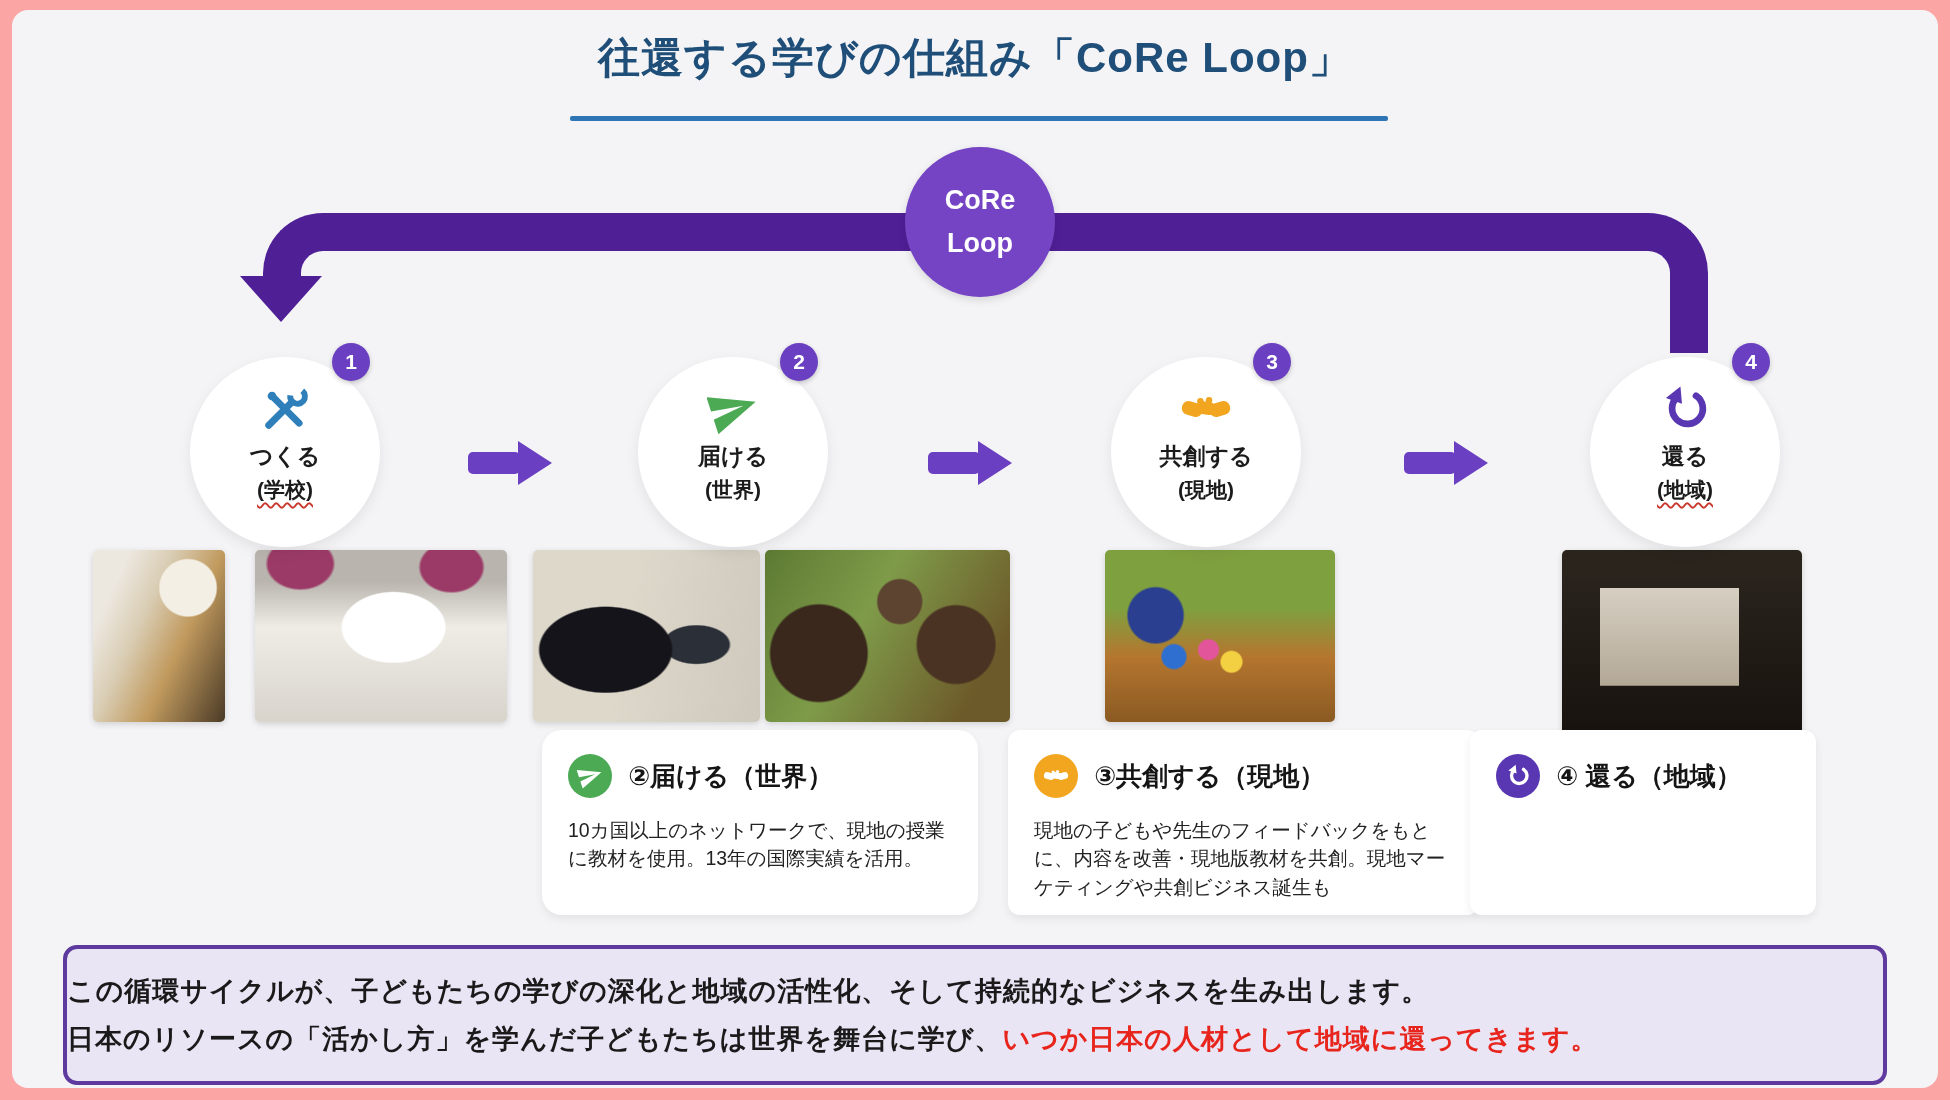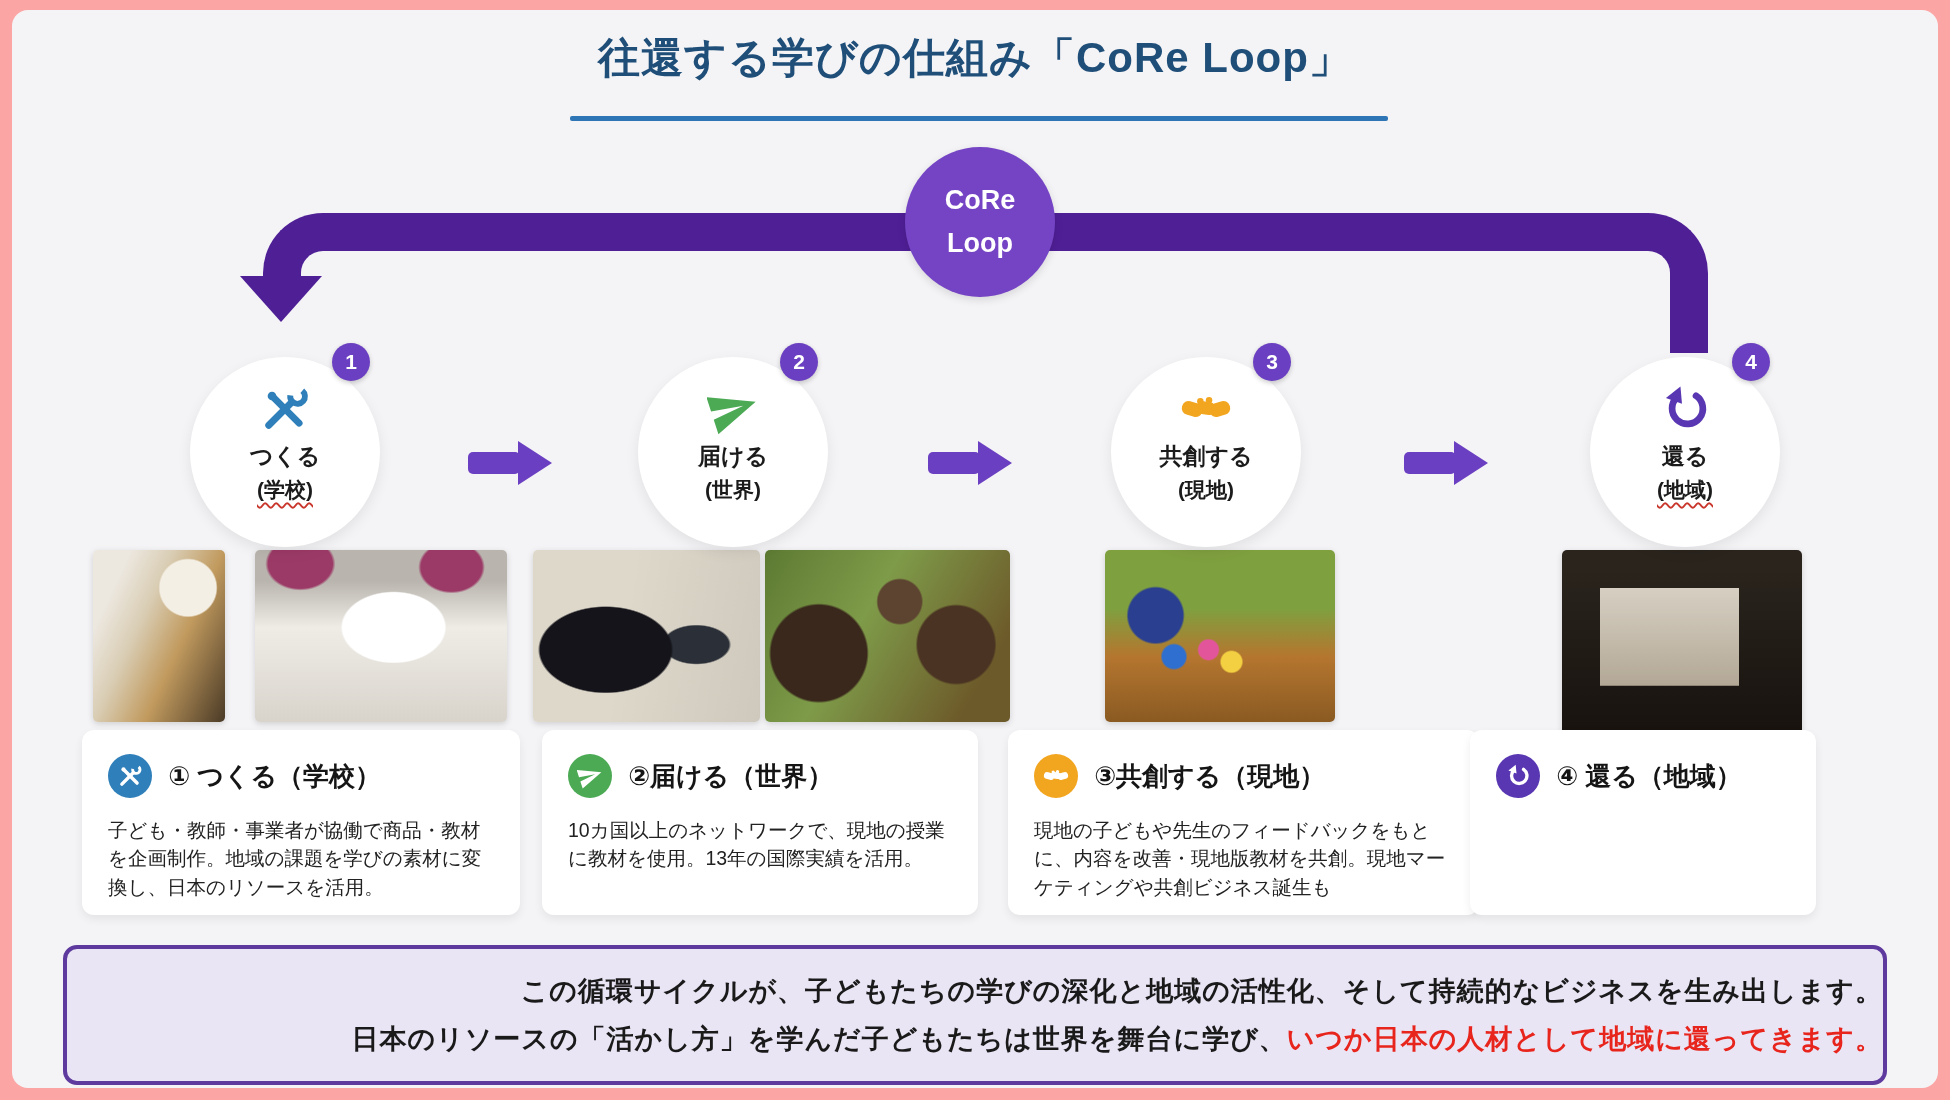--- a/index.html
+++ b/index.html
@@ -73,21 +73,21 @@
     box-shadow:0 4px 10px rgba(0,0,0,.07);padding:24px 26px;}
   .card-head{display:flex;align-items:center;gap:16px;}
   .card-icon{width:44px;height:44px;border-radius:50%;display:flex;align-items:center;justify-content:center;color:#fff;flex:0 0 44px;}
   .card-icon svg{width:26px;height:26px;display:block;}
   .bg1{background:#2e7fba}.bg2{background:#4caa55}.bg3{background:#f2a51f}.bg4{background:#5936b2}
   .card-title{font-size:26px;font-weight:bold;color:#151515;}
   .card-body{margin-top:18px;font-size:19.5px;line-height:1.45;color:#222;}
 
   
   .summary{position:absolute;left:63px;top:945px;width:1824px;height:140px;box-sizing:border-box;background:#eae5f5;
-    border:4px solid #5e3a9e;border-radius:14px;display:flex;flex-direction:column;align-items:flex-end;justify-content:center;gap:12px;}
+    border:4px solid #5e3a9e;border-radius:14px;display:flex;flex-direction:column;align-items:flex-start;justify-content:center;gap:12px;}
   .summary-line{font-size:27px;font-weight:bold;color:#1a1a1a;letter-spacing:1px;}
   .summary-red{color:#e8251c;}
 </style>
 </head>
 <body>
 
 <div class="slide">
   <div class="surface"></div>
 
   <div class="title">往還する学びの仕組み「CoRe Loop」</div>
@@ -169,36 +169,22 @@
     <div class="step-sublabel wavy">(地域)</div>
   </div>
 
   <div class="ph ph1a"></div>
   <div class="ph ph1b"></div>
   <div class="ph ph2a"></div>
   <div class="ph ph2b"></div>
   <div class="ph ph3"></div>
   <div class="ph ph4"></div>
 
-  <div class="card" style="left:82px;width:438px;">
-    <div class="card-head">
-      <div class="card-icon bg1">
-        <svg viewBox="0 0 24 24" fill="none">
-          <path d="M4.5 19.5 L15 9" stroke="currentColor" stroke-width="3.2" stroke-linecap="round"></path>
-          <circle cx="17.8" cy="6.2" r="3.4" stroke="currentColor" stroke-width="2.7" fill="none" stroke-dasharray="14 7.4" transform="rotate(-50 17.8 6.2)"></circle>
-          <path d="M7 7 L18.5 18.5" stroke="currentColor" stroke-width="3.2" stroke-linecap="round"></path>
-          <circle cx="6" cy="6" r="2" fill="currentColor"></circle>
-        </svg>
-      </div>
-      <div class="card-title">① つくる（学校）</div>
-    </div>
-    <div class="card-body">子ども・教師・事業者が協働で商品・教材を企画制作。地域の課題を学びの素材に変換し、日本のリソースを活用。</div>
-  </div>
-
-  <div class="card" style="left:542px;width:436px;">
+
+  <div class="card" style="left:542px;width:436px;border-radius:20px;">
     <div class="card-head">
       <div class="card-icon bg2">
         <svg viewBox="0 0 24 24">
           <path fill="currentColor" d="M2 21l21-9L2 3v7l15 2-15 2v7z" transform="rotate(-18 12 12)"></path>
         </svg>
       </div>
       <div class="card-title">②届ける（世界）</div>
     </div>
     <div class="card-body">10カ国以上のネットワークで、現地の授業に教材を使用。13年の国際実績を活用。</div>
   </div>

